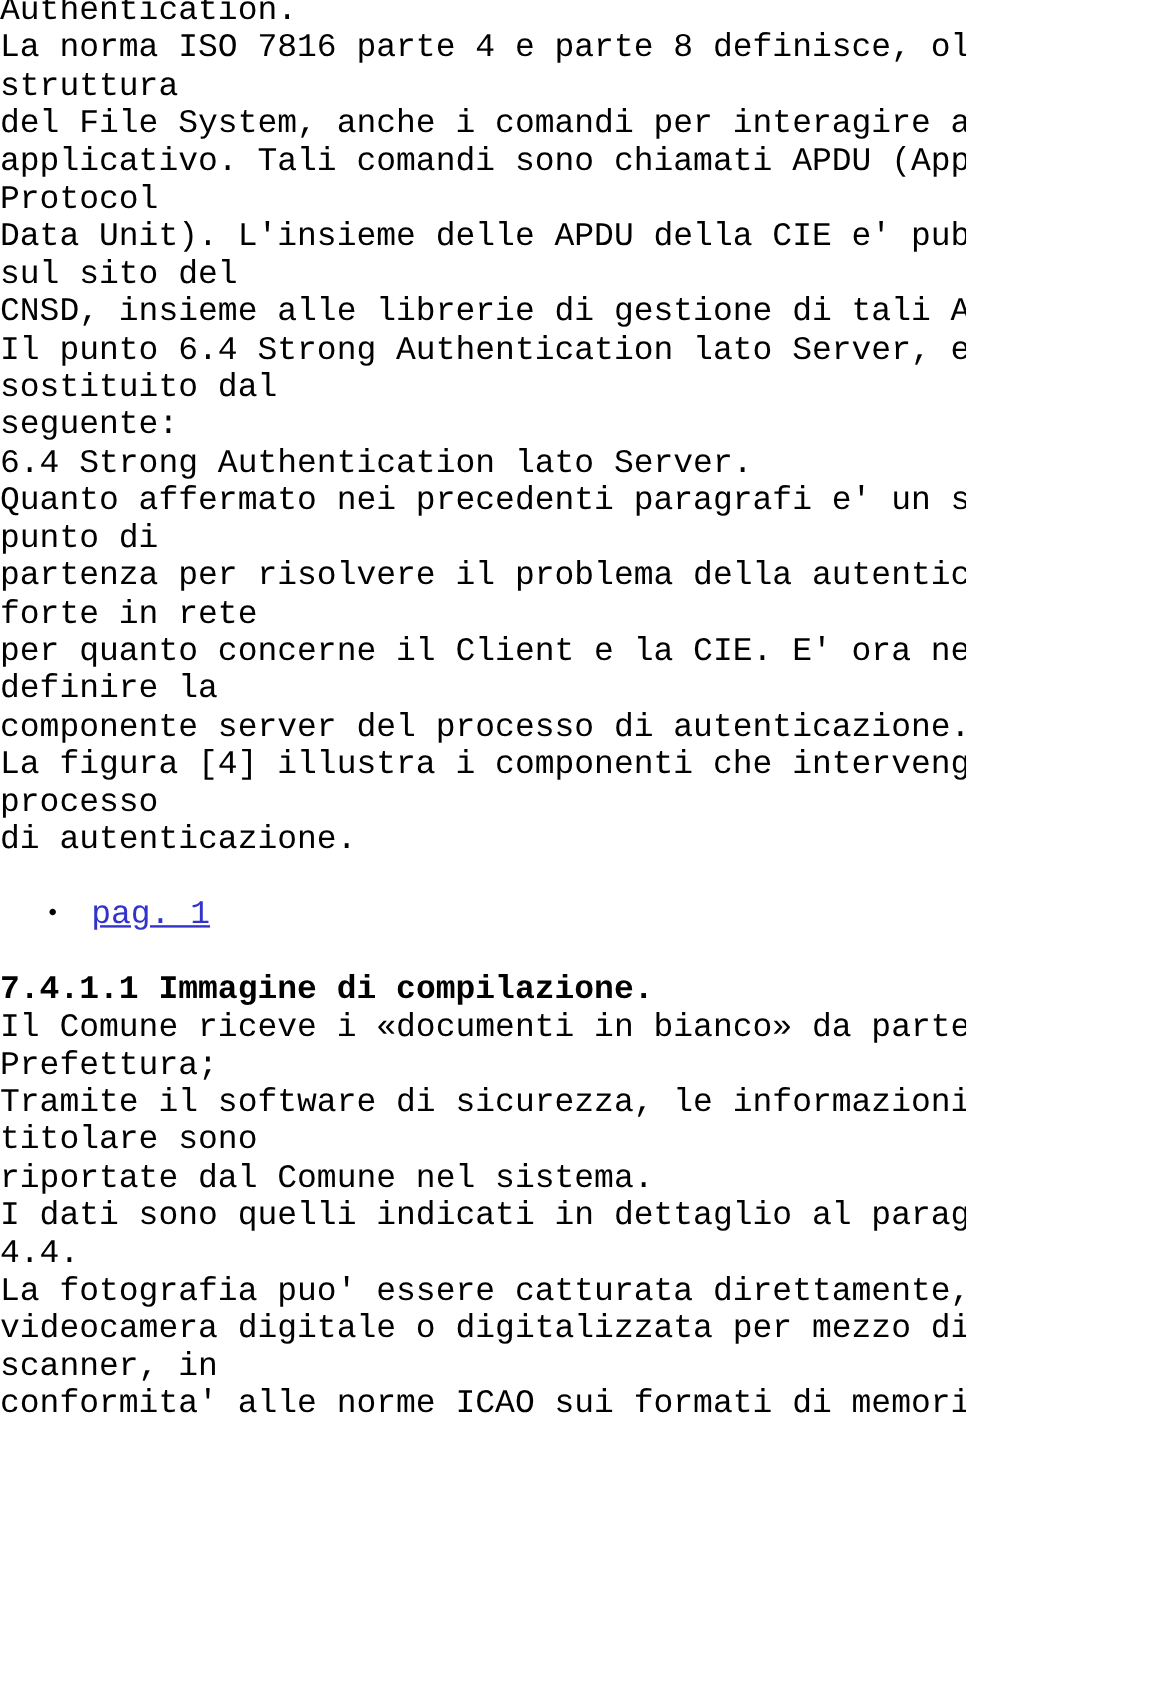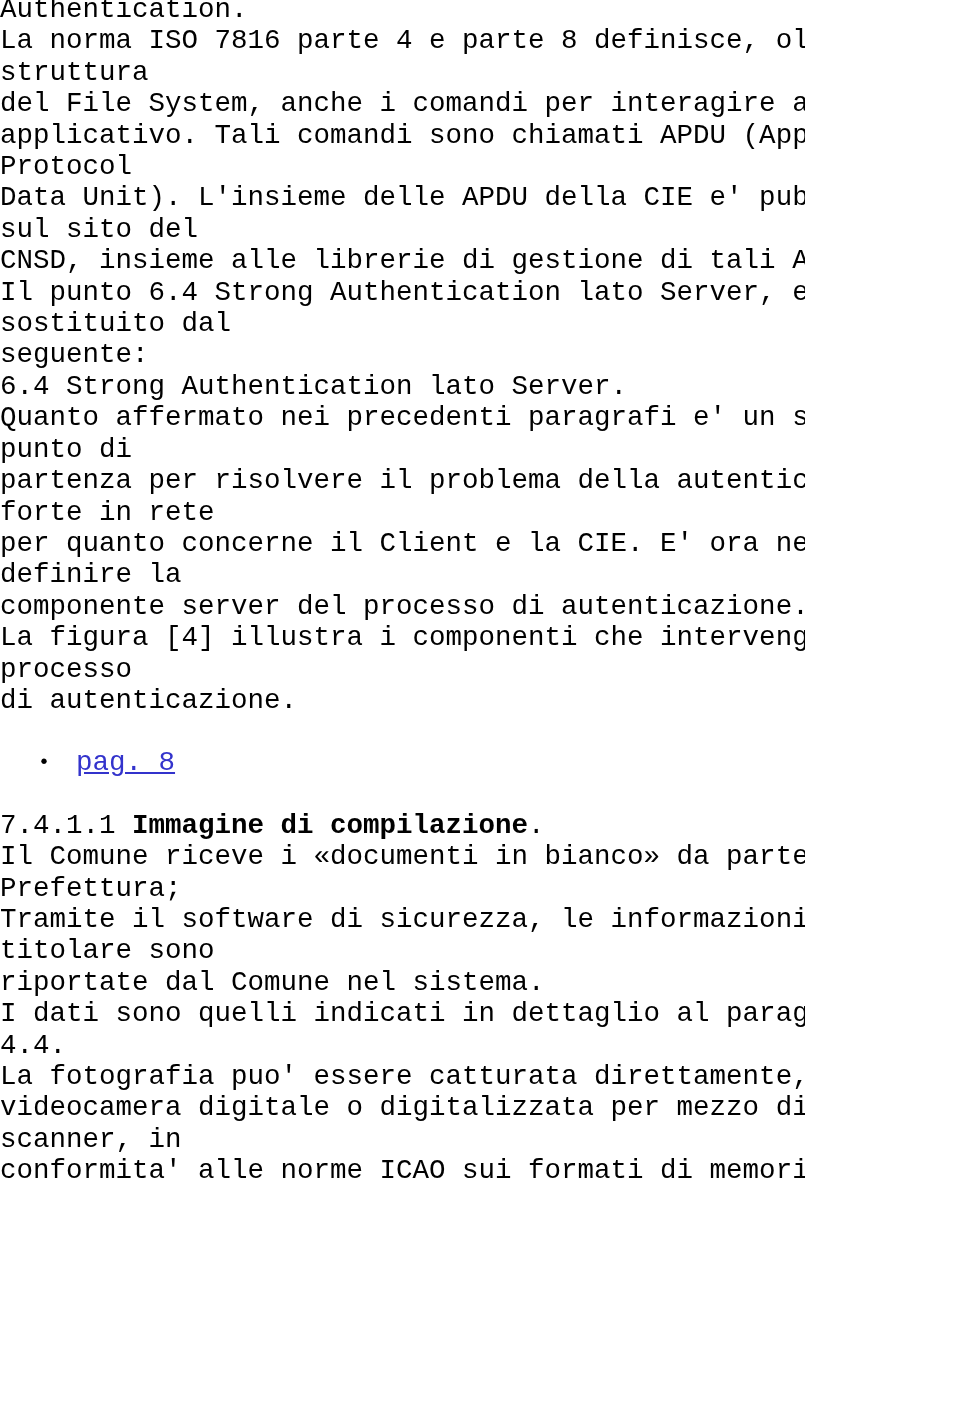--- a/index.html
+++ b/index.html
@@ -75,21 +75,21 @@
   }
   .doclink {
     color: #3333cc;
     text-decoration: underline;
     font-size: 27.5px;
   }
   .inline-bold {
     font-weight: bold;
   }
   .seg {
-    font-weight: normal;
+    font-weight: bold;
   }
 </style>
 </head>
 <body>
 
 <div class="page">
   <div class="doc">
 
     <p class="para">Authentication.
 La norma ISO 7816 parte 4 e parte 8 definisce, oltre alla
@@ -112,21 +112,21 @@
 definire la
 componente server del processo di autenticazione.
 La figura [4] illustra i componenti che intervengono nel
 processo
 di autenticazione.</p>
 
 
     <ul class="bullet-list">
       <li>
         <span class="bullet-marker">•</span>
-        <a class="doclink" href="#">pag. 8</a>
+        <a class="doclink" href="#">pag. 1</a>
       </li>
     </ul>
 
 
 
     <p class="para gap-block"><span class="seg">7.4.1.1 </span><span class="inline-bold">Immagine di compilazione</span><span class="seg">.</span></p>
 
     <p class="para gap-block">Il Comune riceve i «documenti in bianco» da parte della
 Prefettura;
 Tramite il software di sicurezza, le informazioni del

